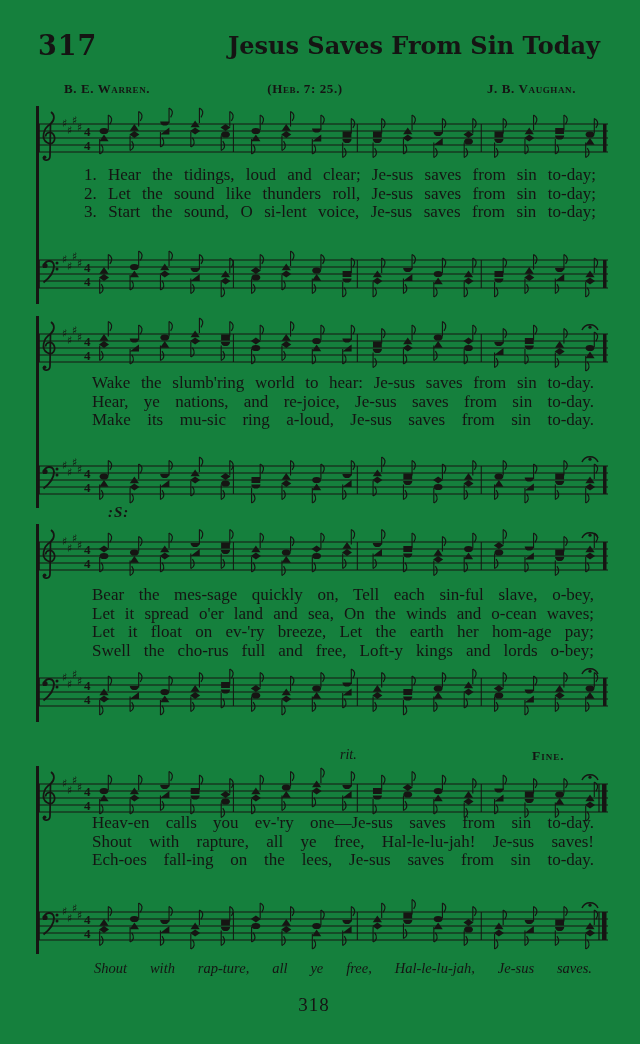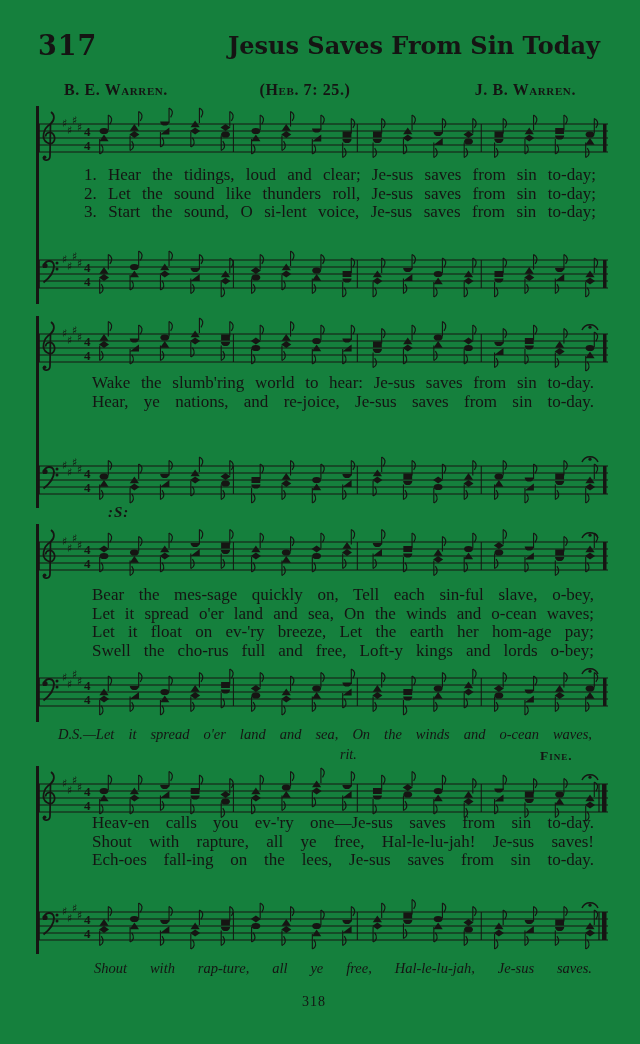--- a/index.html
+++ b/index.html
@@ -17,21 +17,21 @@
     font-weight:bold;font-size:27px;letter-spacing:1px;
   }
   .hymn-title{
     position:absolute;left:0;right:40px;top:31px;
     text-align:right;
     font-family:"DejaVu Serif", serif;
     font-weight:bold;font-size:24px;
   }
   .credit{
     position:absolute;top:81px;
-    font-size:16px;font-variant:small-caps;letter-spacing:.6px;
+    font-size:13px;font-variant:small-caps;letter-spacing:.6px;
     font-weight:bold;
   }
   .credit.author{left:64px;}
   .credit.scripture{left:0;right:30px;text-align:center;font-weight:bold;}
   .credit.composer{right:64px;}
   .sysline{position:absolute;left:36px;width:3px;background:#161513;}
   .staff{position:absolute;left:38px;width:570px;height:70px;}
   .staff svg{overflow:visible;display:block;}
   .lyrics{
     position:absolute;
@@ -43,38 +43,38 @@
     text-align:justify;text-align-last:justify;-moz-text-align-last:justify;
     overflow:hidden;height:18.6px;
   }
   .directive{
     position:absolute;font-size:14.5px;font-style:italic;
   }
   .marker{
     position:absolute;font-size:13px;font-weight:bold;
   }
   .marker.segno{font-style:italic;font-size:15px;letter-spacing:1px;}
-  .marker.fine{font-variant:small-caps;letter-spacing:1px;font-size:13.5px;margin-left:8px;}
+  .marker.fine{font-variant:small-caps;letter-spacing:1px;font-size:13.5px;}
   .marker.rit{font-style:italic;font-weight:normal;font-size:14px;text-align:center;}
   .page-number{
     position:absolute;left:0;right:12px;top:994px;
-    text-align:center;font-size:14px;letter-spacing:1px;
+    text-align:center;font-size:19px;letter-spacing:1px;
   }
 </style>
 </head>
 <body>
 
 <div class="page">
 
   <div class="hymn-number">317</div>
   <div class="hymn-title">Jesus Saves From Sin Today</div>
 
   <div class="credit author">B. E. Warren.</div>
   <div class="credit scripture">(Heb. 7: 25.)</div>
-  <div class="credit composer">J. B. Warren.</div>
+  <div class="credit composer">J. B. Vaughan.</div>
 
   <div class="sysline" style="top:106px;height:198px;"></div>
   <div class="sysline" style="top:316px;height:192px;"></div>
   <div class="sysline" style="top:524px;height:198px;"></div>
   <div class="sysline" style="top:766px;height:188px;"></div>
 
   <div class="staff" style="top:102px;">
       <svg viewBox="0 0 570 70" width="570" height="70">
         <line x1="0" y1="22" x2="570" y2="22" stroke="#161513" stroke-width="1"></line>
         <line x1="0" y1="29" x2="570" y2="29" stroke="#161513" stroke-width="1"></line>
@@ -1094,34 +1094,34 @@
     </div>
 
   <div class="lyrics" style="top:166px;left:84px;width:512px;">
       <div class="lyric-line">1. Hear the tidings, loud and clear; Je-sus saves from sin to-day;</div>
       <div class="lyric-line">2. Let the sound like thunders roll, Je-sus saves from sin to-day;</div>
       <div class="lyric-line">3. Start the sound, O si-lent voice, Je-sus saves from sin to-day;</div>
     </div>
   <div class="lyrics" style="top:374px;left:92px;width:502px;">
       <div class="lyric-line">Wake the slumb'ring world to hear: Je-sus saves from sin to-day.</div>
       <div class="lyric-line">Hear, ye nations, and re-joice, Je-sus saves from sin to-day.</div>
+      <div class="lyric-line">Make its mu-sic ring a-loud, Je-sus saves from sin to-day.</div>
     </div>
   <div class="lyrics" style="top:586px;left:92px;width:502px;">
       <div class="lyric-line">Bear the mes-sage quickly on, Tell each sin-ful slave, o-bey,</div>
       <div class="lyric-line">Let it spread o'er land and sea, On the winds and o-cean waves;</div>
       <div class="lyric-line">Let it float on ev-'ry breeze, Let the earth her hom-age pay;</div>
       <div class="lyric-line">Swell the cho-rus full and free, Loft-y kings and lords o-bey;</div>
     </div>
   <div class="lyrics" style="top:814px;left:92px;width:502px;">
       <div class="lyric-line">Heav-en calls you ev-'ry one—Je-sus saves from sin to-day.</div>
       <div class="lyric-line">Shout with rapture, all ye free, Hal-le-lu-jah! Je-sus saves!</div>
       <div class="lyric-line">Ech-oes fall-ing on the lees, Je-sus saves from sin to-day.</div>
     </div>
 
   <div class="marker segno" style="top:504px;left:108px;">:S:</div>
   <div class="marker rit" style="top:747px;left:340px;">rit.</div>
   <div class="marker fine" style="top:748px;left:532px;">Fine.</div>
 
-  <div class="directive" style="top:726px;left:58px;width:534px;text-align:justify;text-align-last:justify;">D.S.—Let it spread o'er land and sea, On the winds and o-cean waves,</div>
   <div class="directive" style="top:960px;left:94px;width:498px;text-align:justify;text-align-last:justify;">Shout with rap-ture, all ye free, Hal-le-lu-jah, Je-sus saves.</div>
 
   <div class="page-number">318</div>
 </div>
 
 </body></html>

